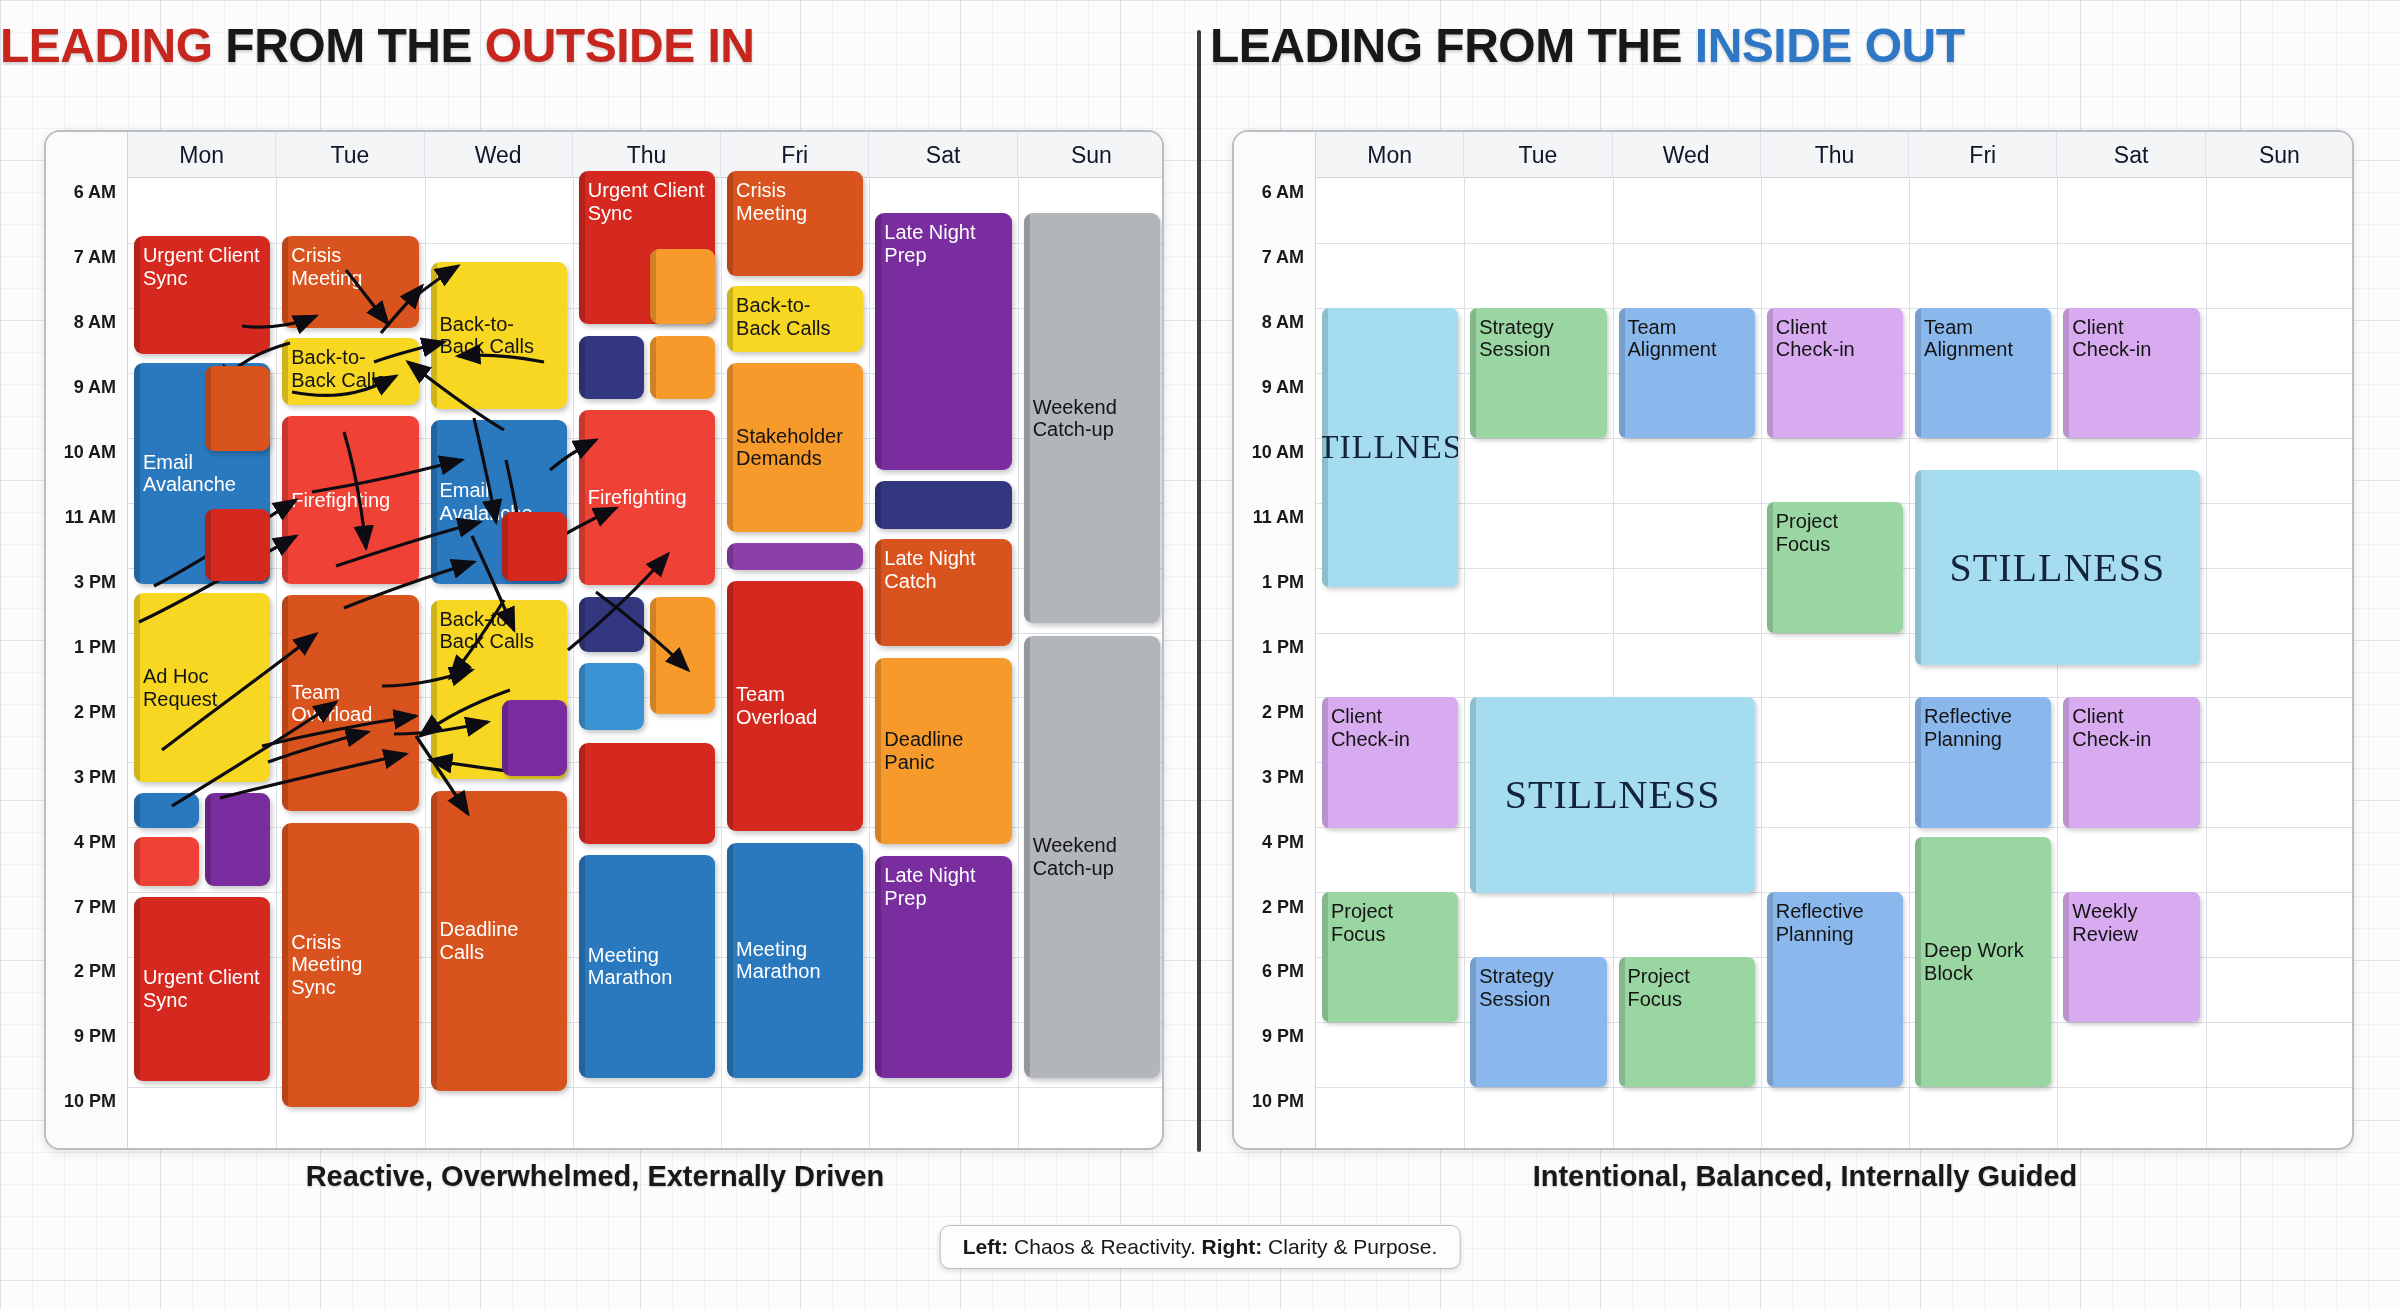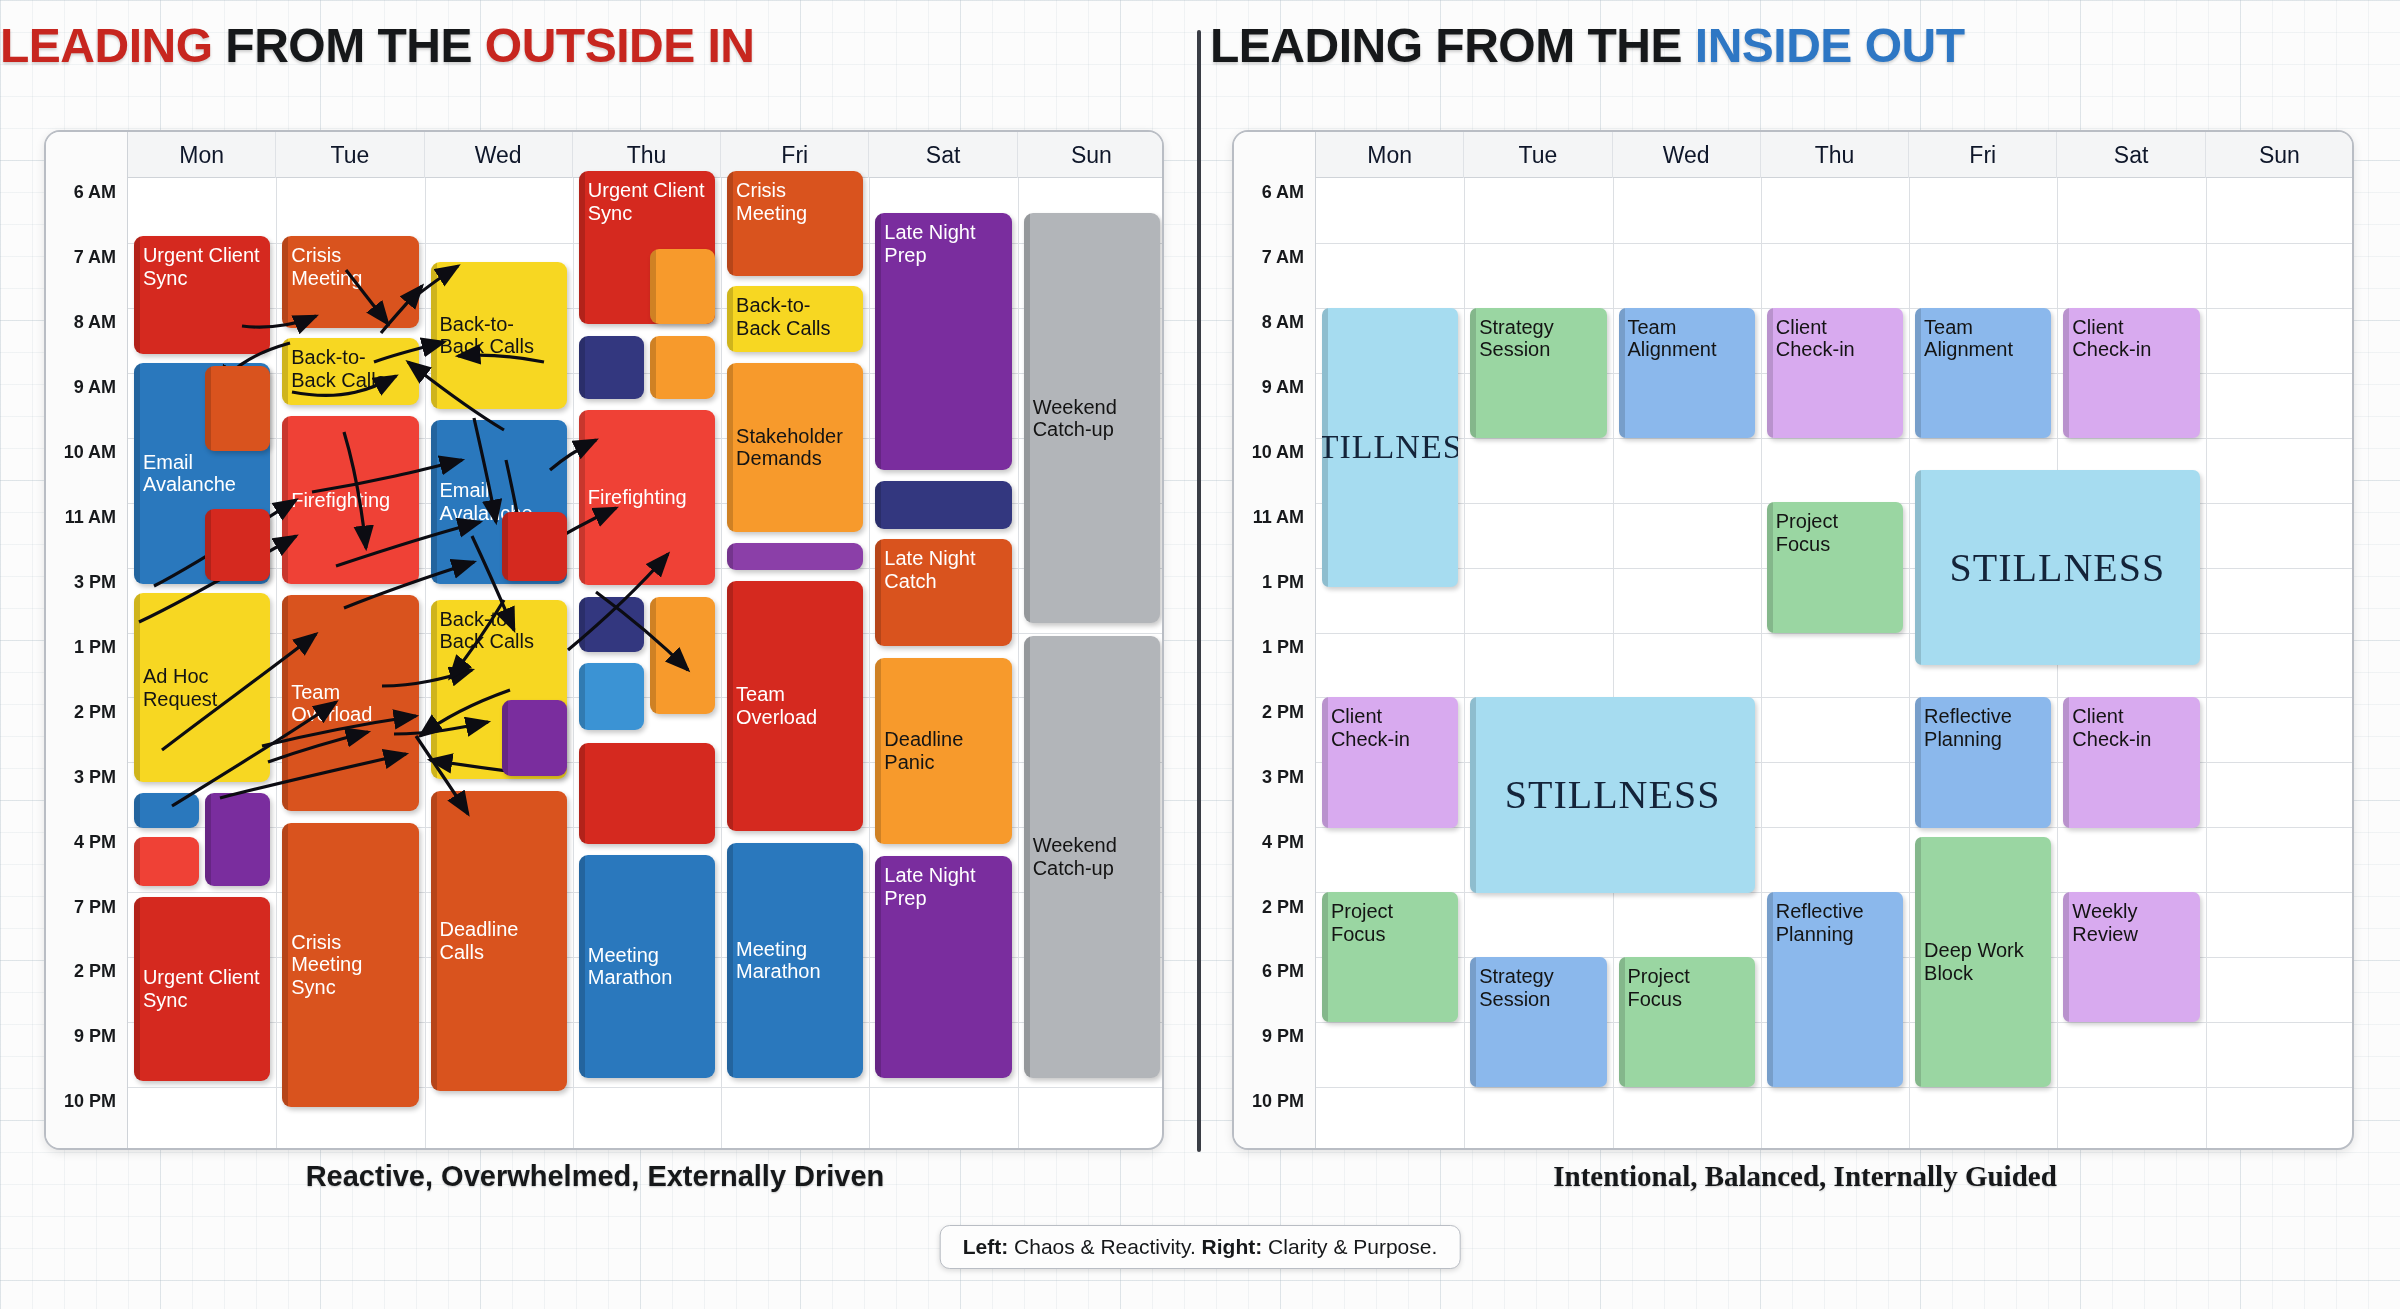--- a/index.html
+++ b/index.html
@@ -129,21 +129,21 @@
   #arrows{ position:absolute; left:44px; top:130px; width:1120px; height:1020px; pointer-events:none; }
 
   
   .caption{
     position:absolute; top:1160px;
     font-size:29px; font-weight:bold; color:#16181a;
     white-space:nowrap;
     text-shadow:0 1px 2px rgba(0,0,0,.22);
   }
   #cap-left { left:0;    width:1190px; text-align:center; }
-  #cap-right{ left:1210px; width:1190px; text-align:center;font-family:Liberation Serif, serif; }
+  #cap-right{ left:1210px; width:1190px; text-align:center; }
 
   #footer{
     position:absolute; left:50%; transform:translateX(-50%);
     top:1225px;
     background:#fdfdfd;
     border:1px solid #b9bdc4;
     border-radius:10px;
     padding:9px 22px;
     font-size:21px; color:#16181a;
     box-shadow:0 2px 5px rgba(0,0,0,.13);

